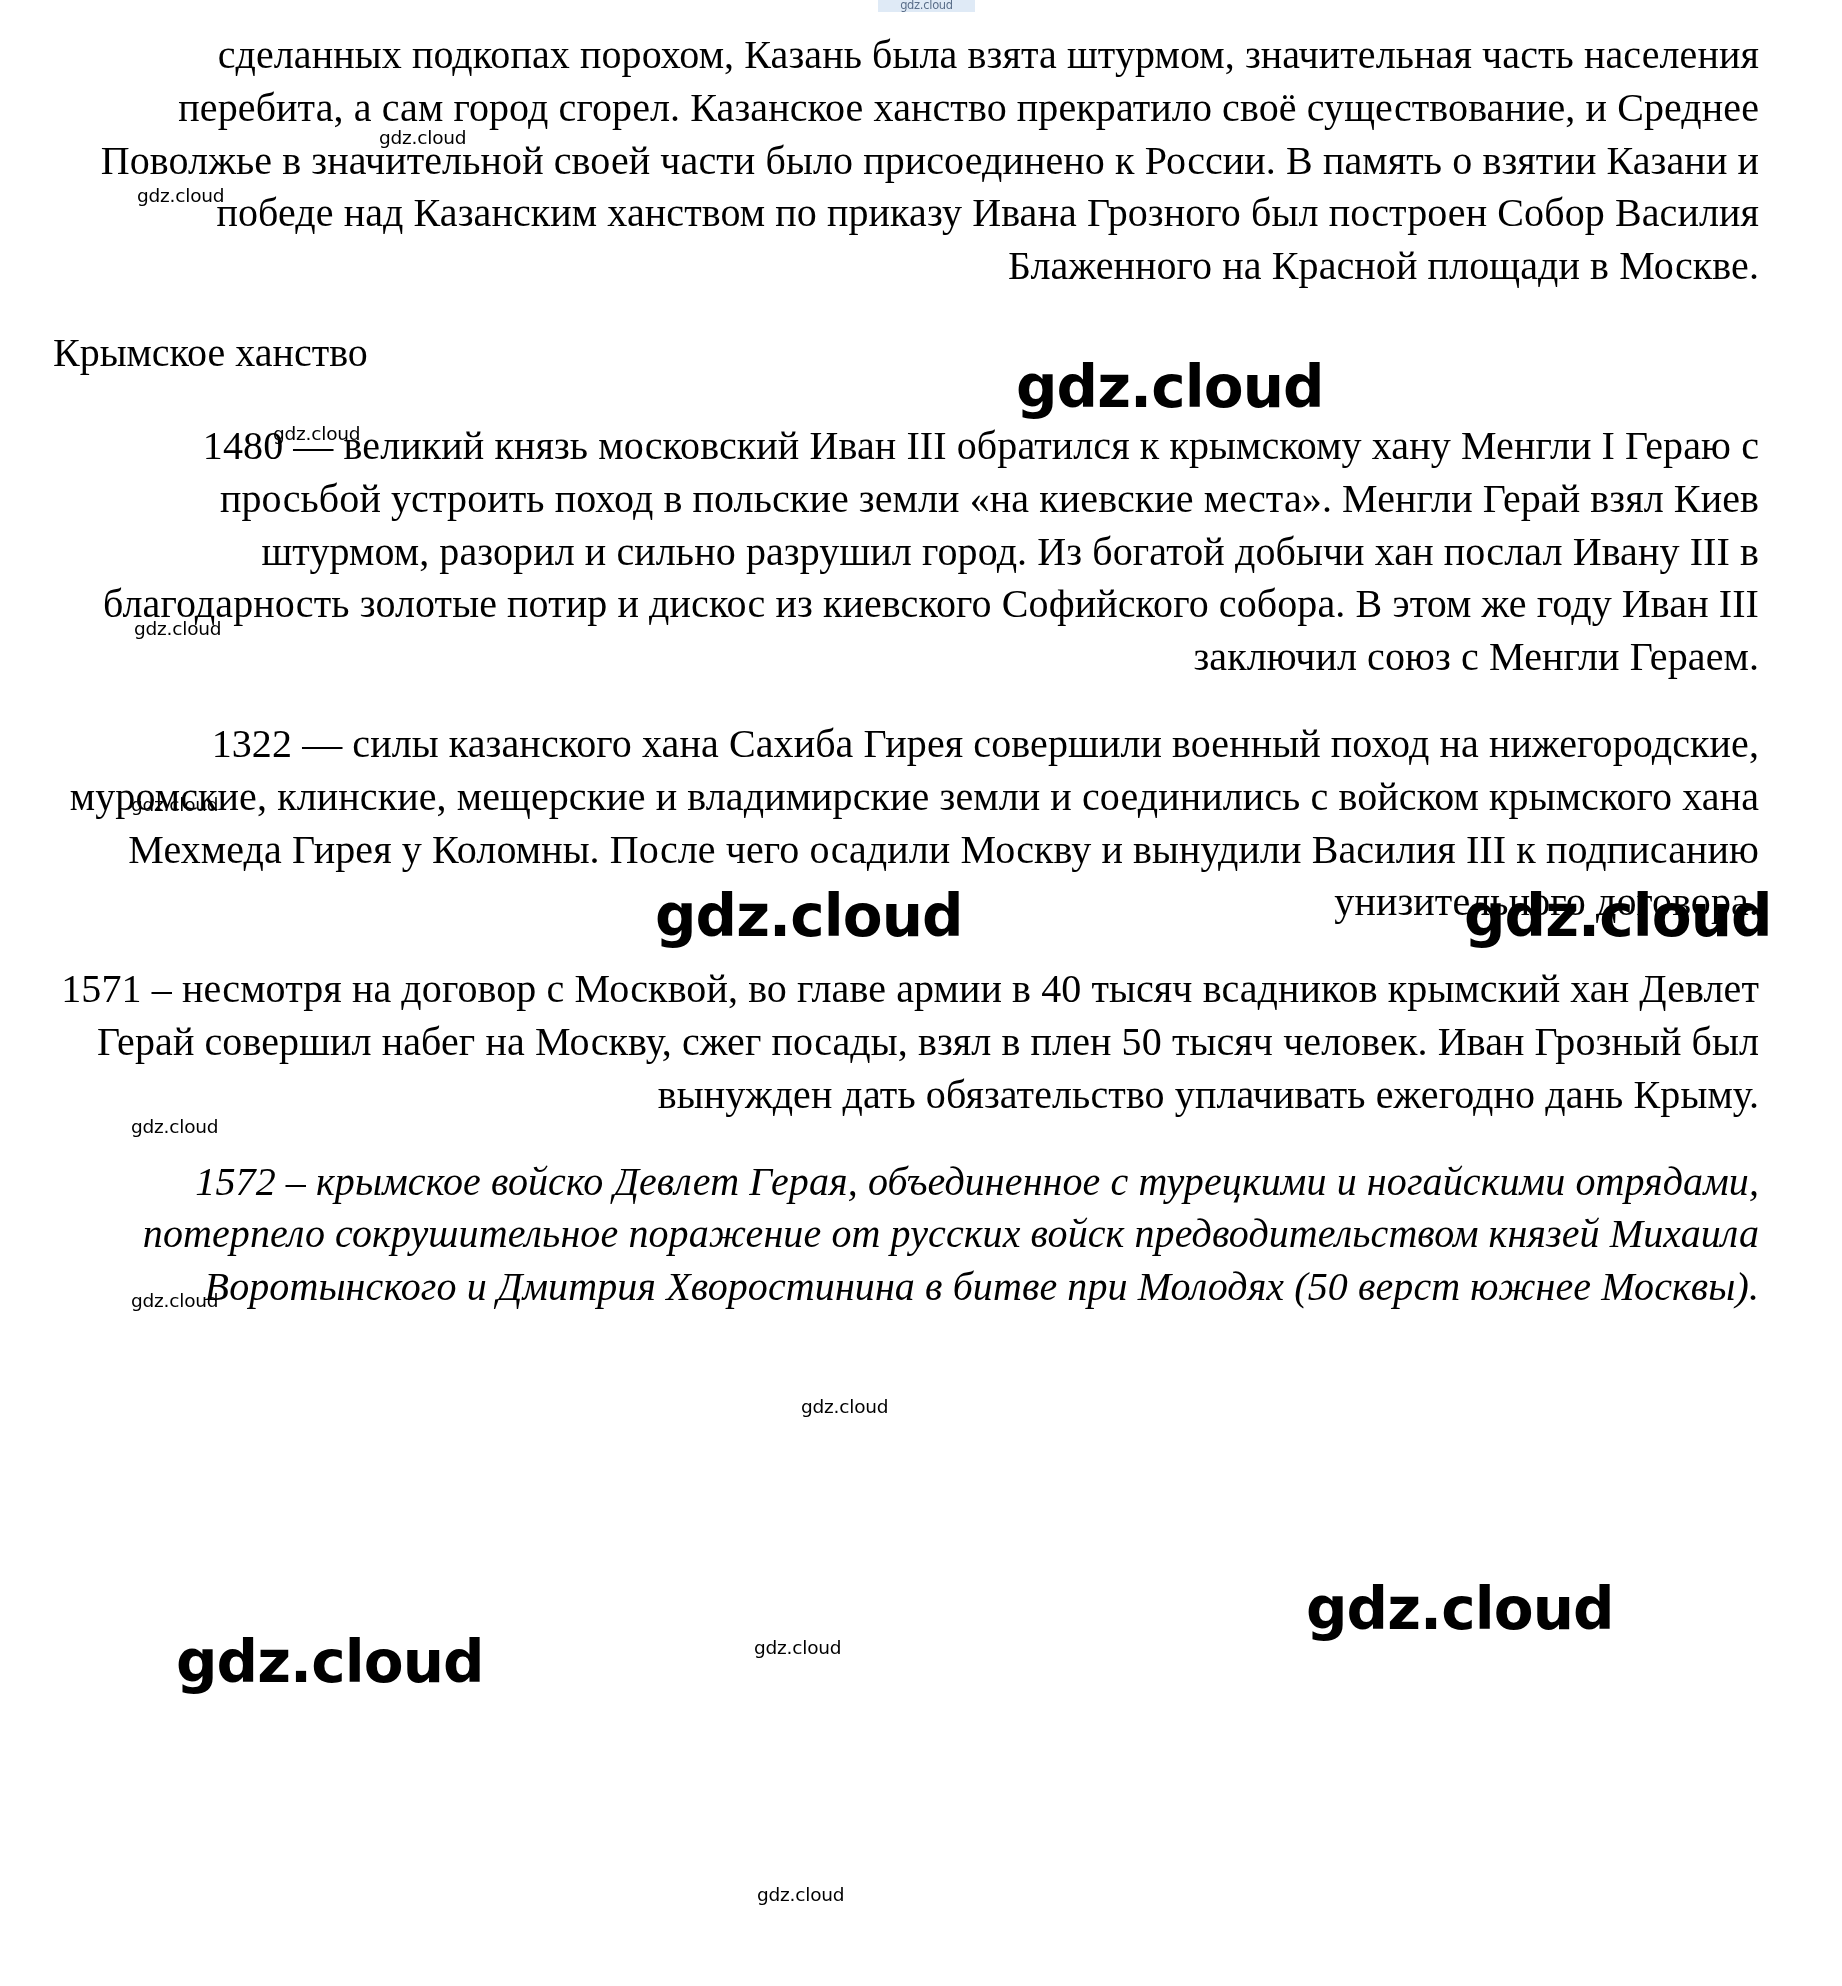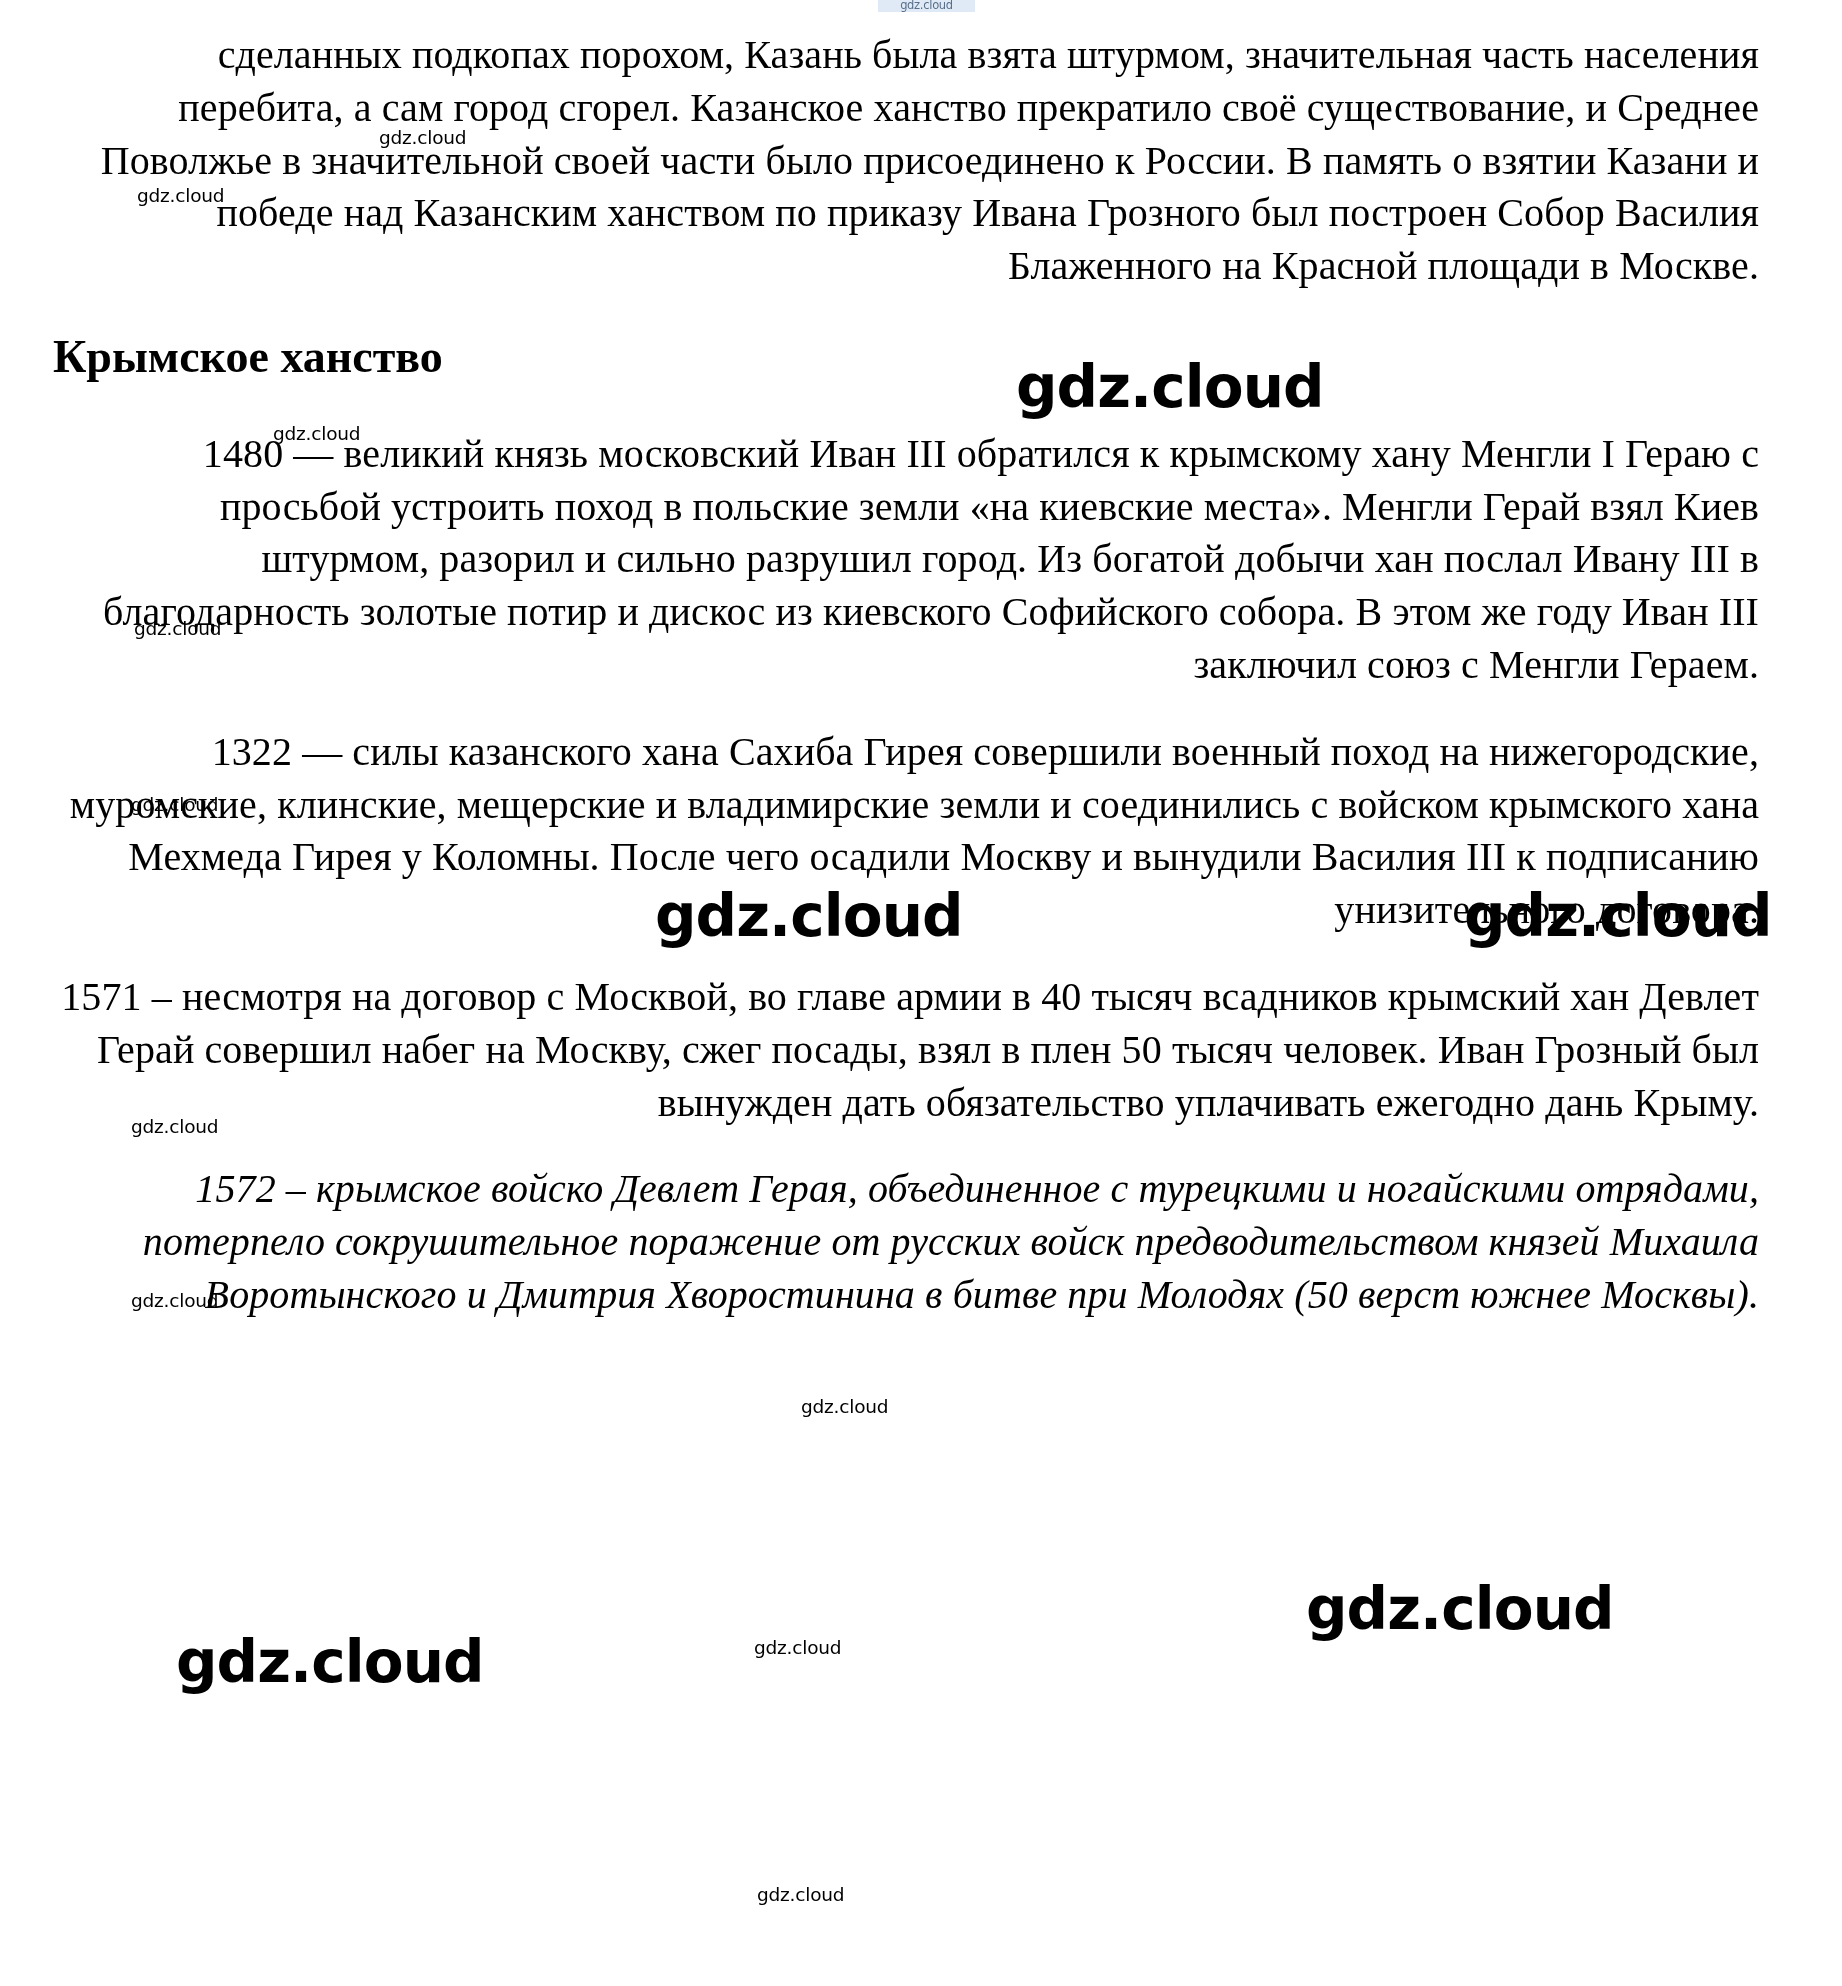--- a/index.html
+++ b/index.html
@@ -31,22 +31,22 @@
     line-height: 1.32;
     margin: 0 0 34px 0;
     text-align: right;
     letter-spacing: 0.1px;
   }
   p.para.tight {
     margin-bottom: 20px;
     font-style: italic;
   }
   h2.heading {
-    font-size: 46px;
-    font-weight: bold;
+    font-size: 40px;
+    font-weight: normal;
     margin: 34px 0 41px 0;
     line-height: 1.3;
   }
 
   
   .wm {
     position: absolute;
     color: #000000;
     font-family: "DejaVu Sans", sans-serif;
     pointer-events: none;

